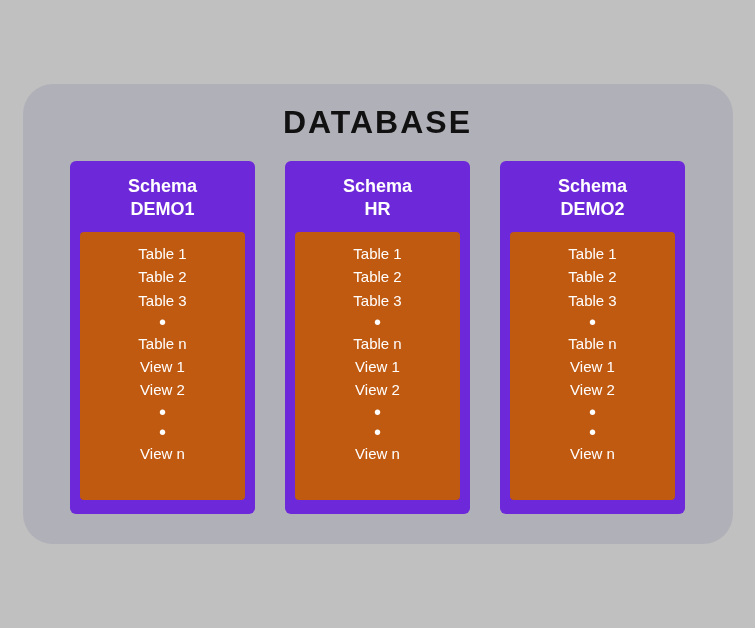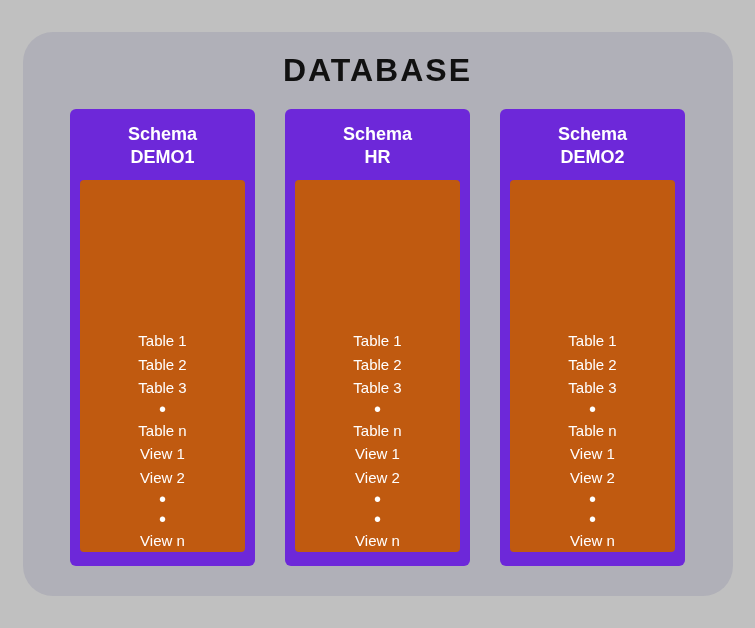--- a/index.html
+++ b/index.html
@@ -9,21 +9,21 @@
       background: #c0c0c0;
       display: flex;
       align-items: center;
       justify-content: center;
       font-family: Arial, sans-serif;
     }
     .database-container {
       background: #b0b0b8;
       border-radius: 30px;
       width: 710px;
-      height: 564px;
+      height: 460px;
       display: flex;
       flex-direction: column;
       align-items: center;
       padding: 20px 30px 30px 30px;
     }
     .database-title {
       font-size: 32px;
       font-weight: 900;
       color: #111;
       letter-spacing: 2px;
@@ -56,22 +56,22 @@
       font-family: Arial Black, Arial, sans-serif;
     }
     .schema-content {
       background: #c05a10;
       border-radius: 4px;
       width: 100%;
       flex: 1;
       display: flex;
       flex-direction: column;
       align-items: center;
-      justify-content: flex-end;
-      padding: 0 8px;
+      justify-content: flex-start;
+      padding: 10px 8px;
     }
     .schema-item {
       color: #fff;
       font-size: 15px;
       font-weight: 400;
       text-align: center;
       line-height: 1.55;
     }
     .schema-dot {
       color: #fff;

